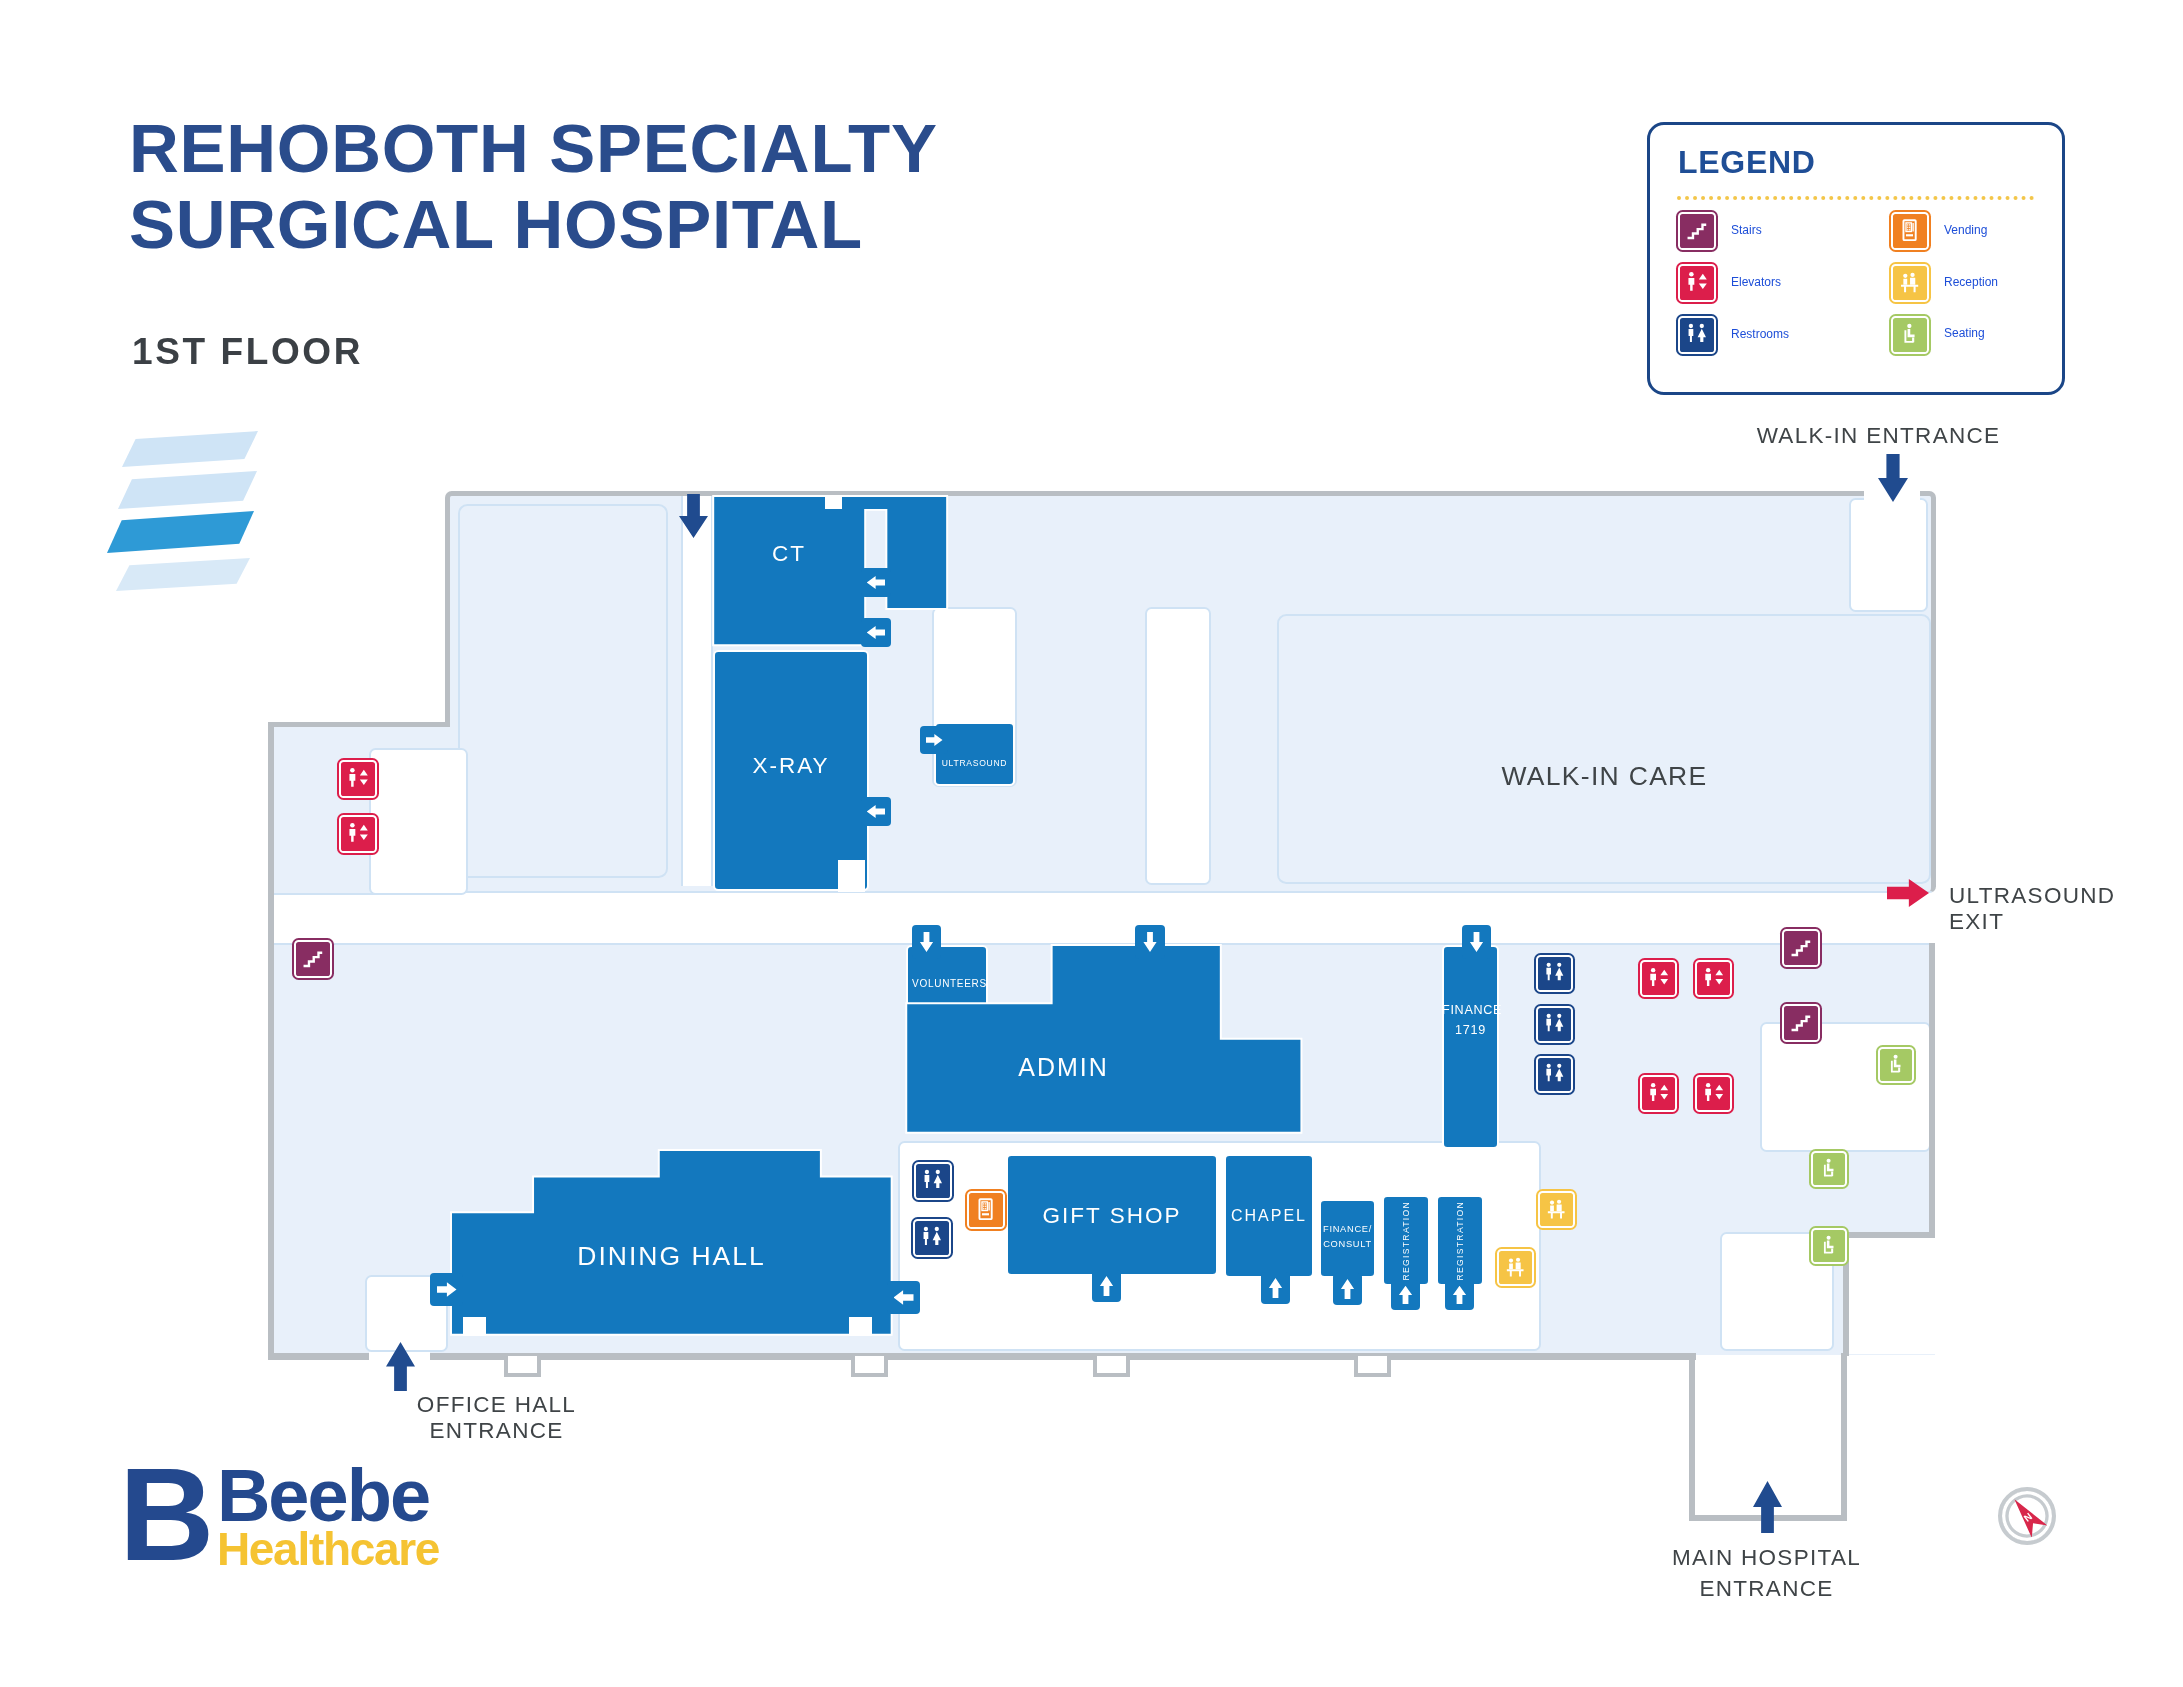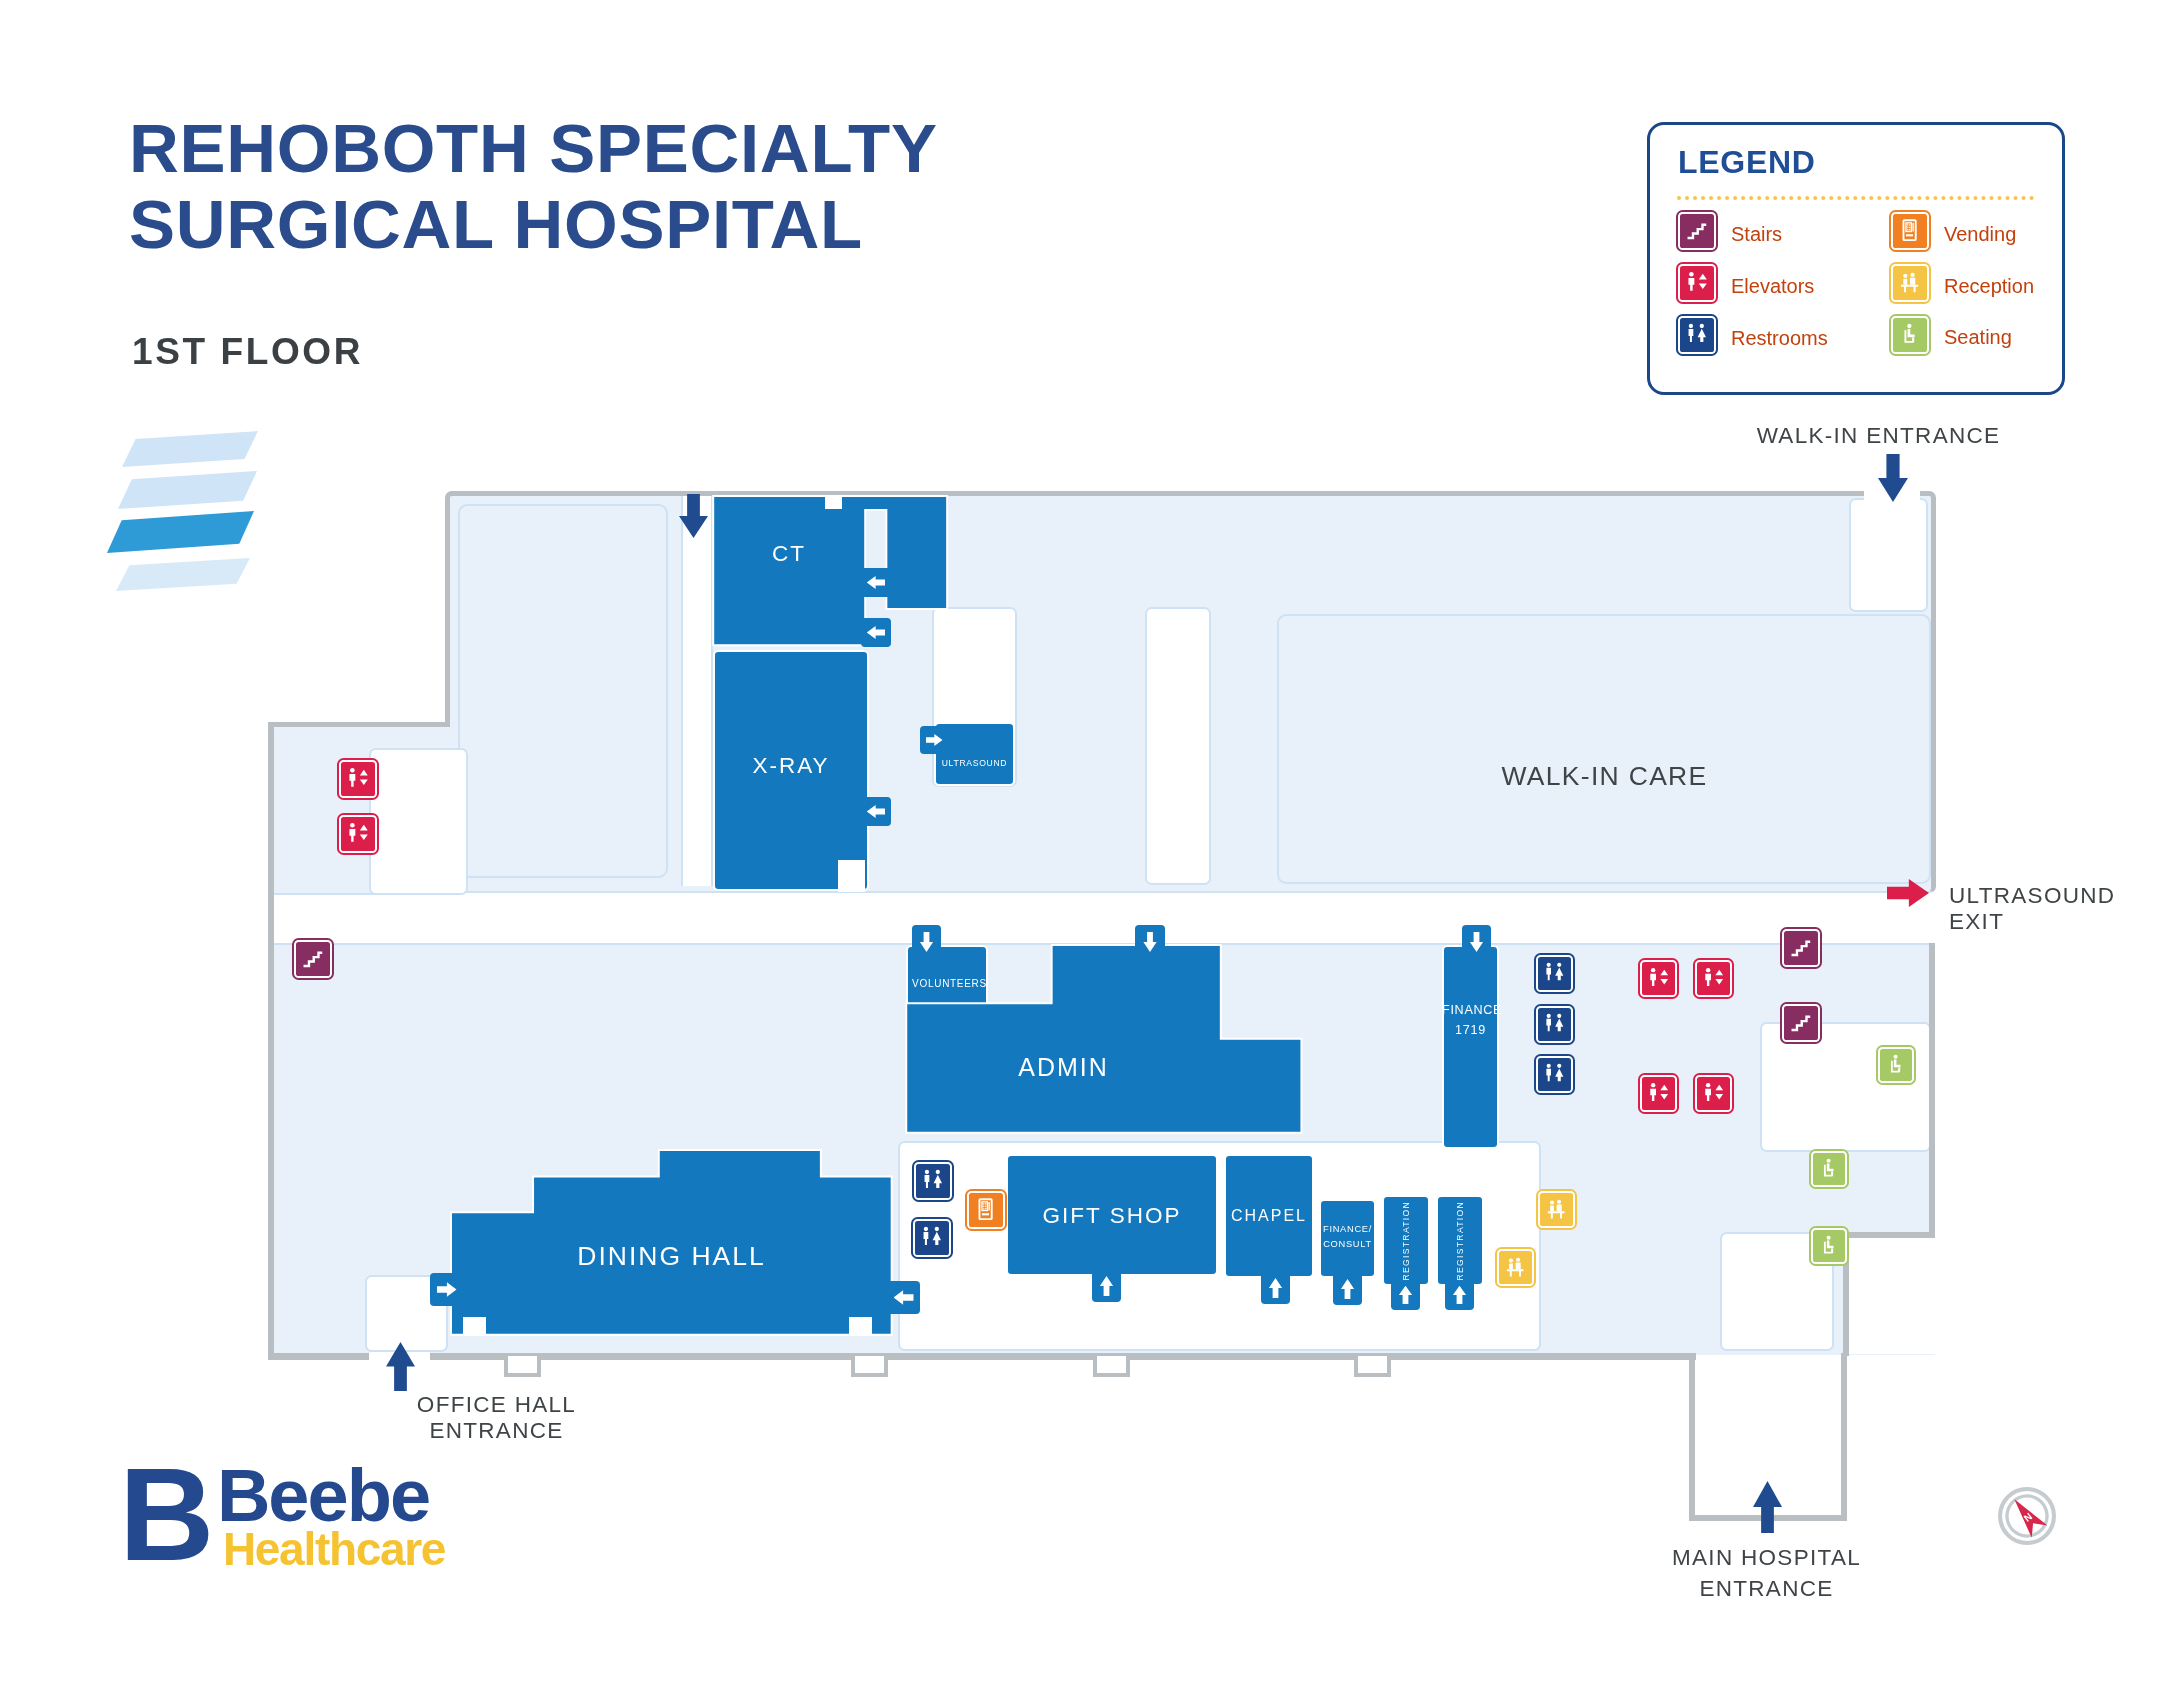--- a/index.html
+++ b/index.html
@@ -34,32 +34,32 @@
   .c-seat{background:#A5C964;box-shadow:0 0 0 2px #A5C964;}
   .glyph{width:80%;height:80%;}
   
   #title{position:absolute;left:129px;top:111px;font-size:69px;line-height:1.1;font-weight:800;color:#2A4C8C;letter-spacing:0.7px;}
   #floor{position:absolute;left:132px;top:331px;font-size:37px;color:#3B4045;letter-spacing:2.6px;font-weight:700;}
   
   #legend{position:absolute;left:1647px;top:122px;width:412px;height:267px;background:#fff;border:3.3px solid #1B4687;border-radius:17px;}
   #legend .ltitle{position:absolute;left:28px;top:18.5px;font-size:32px;font-weight:800;color:#1F4E96;letter-spacing:0.7px;}
   #legend .dots{position:absolute;left:26.5px;top:71px;width:357px;height:0;border-top:4.6px dotted #F3C64A;}
   .litem-icon{position:absolute;width:38px;height:38px;}
-  .litem-label{position:absolute;font-size:20px;color:#c2410c;}
+  .litem-label{position:absolute;font-size:12px;color:#1d4ed8;}
   
   .vroom{display:flex;align-items:center;justify-content:center;}
   .vtext{writing-mode:vertical-rl;transform:rotate(180deg);color:#fff;font-size:11.2px;letter-spacing:1.3px;}
   
   .slab{position:absolute;clip-path:polygon(10% 22%,100% 0,90% 78%,0 100%);}
   
   #brand{position:absolute;left:119px;top:1459px;display:flex;align-items:flex-start;}
   #brand .bmark{font-size:132px;font-weight:800;color:#24498E;line-height:0.85;letter-spacing:-4px;}
   #brand .btxt{margin-left:6.6px;display:flex;flex-direction:column;}
   #brand .bname{font-size:74px;font-weight:800;color:#24498E;line-height:1.0;letter-spacing:-2px;}
-  #brand .btag{font-size:46px;font-weight:800;color:#F5C332;line-height:0.9;letter-spacing:-1.3px;margin-top:-4px;margin-left:6px;}
+  #brand .btag{font-size:46px;font-weight:800;color:#F5C332;line-height:0.9;letter-spacing:-1.3px;margin-top:-4px;}
   
   #compass{position:absolute;left:1998px;top:1487px;width:50px;height:50px;border-radius:50%;background:#fff;border:4px solid #C6CBCF;box-shadow:inset 0 0 0 3.3px #fff,inset 0 0 0 6.6px #C6CBCF;}
   #compass .needle{position:absolute;left:15px;top:4px;width:20px;height:41px;transform:rotate(-38deg);}
   #compass .nshape{width:100%;height:100%;background:#D8274B;clip-path:polygon(50% 0,100% 100%,50% 74%,0 100%);}
   #compass .nletter{position:absolute;left:6px;top:17px;color:#fff;font-size:10px;font-weight:700;}
 </style>
 </head>
 <body>
 
 <div id="canvas">

